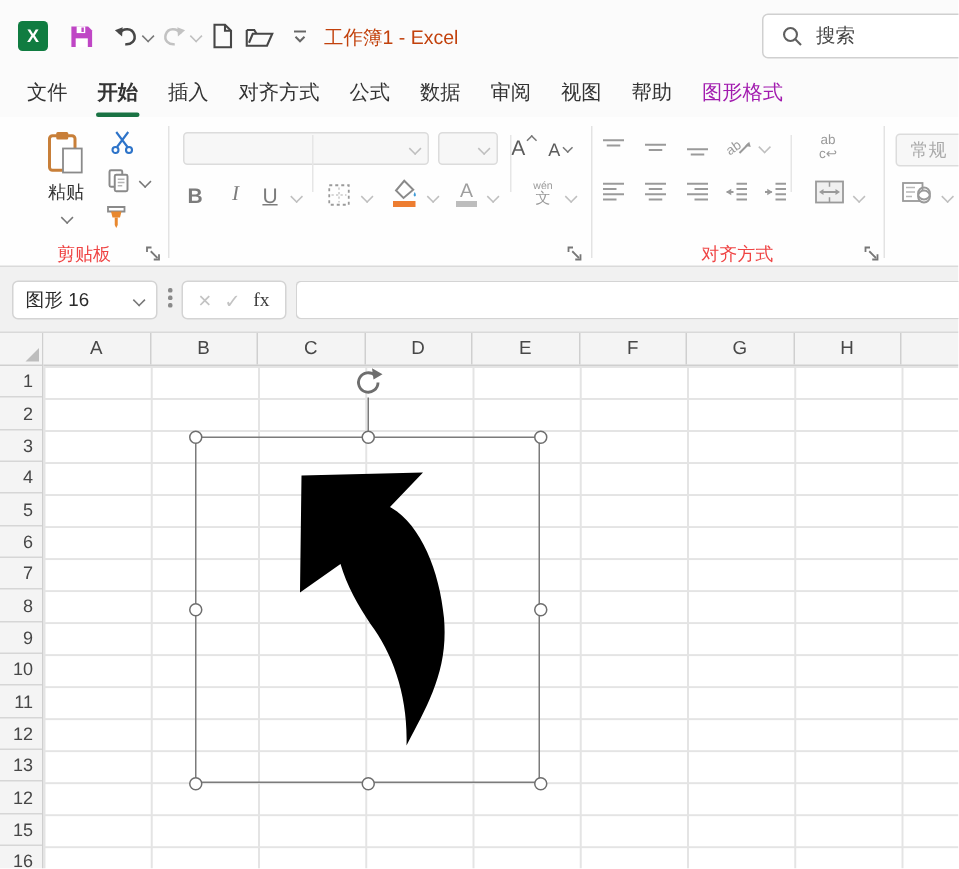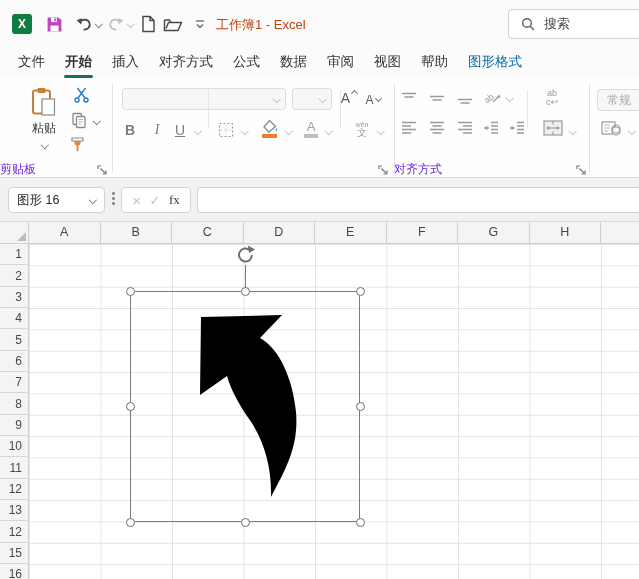--- a/index.html
+++ b/index.html
@@ -17,27 +17,27 @@
   .chev.pos{position:absolute}
   .win-title{position:absolute;left:216px;top:16px;font-size:13px;color:#c2410c;white-space:nowrap}
   .searchbox{position:absolute;left:508px;top:9px;width:145px;height:30px;background:#fff;border:1px solid #d0d0d0;border-radius:4px;display:flex;align-items:center;padding-left:12px;gap:9px}
   .searchbox span{font-size:13px;color:#474747}
 
   
   .tabrow{position:absolute;left:0;top:48px;width:639px;height:30px;background:#fbfbfb;display:flex;align-items:flex-start;padding-left:8px}
   .tab{padding:5px 10px;font-size:13.5px;color:#333;position:relative;cursor:default}
   .tab.active{font-weight:bold}
   .tab.active::after{content:"";position:absolute;left:9px;right:9px;bottom:-2px;height:3px;background:#1a7344;border-radius:2px}
-  .tab.contextual{color:#0369a1}
+  .tab.contextual{color:#a21caf}
 
   
   .ribbon{position:absolute;left:0;top:78px;width:639px;height:100px;background:#fefefe;border-bottom:1px solid #dadada}
   .vsep{position:absolute;top:6px;height:88px;width:1px;background:#e3e3e3}
   .vsep.short{top:12px;height:38px;background:#e6e6e6}
-  .grp-label{position:absolute;top:83px;font-size:12px;color:#6d28d9;text-align:left}
+  .grp-label{position:absolute;top:83px;font-size:12px;color:#ef4444;text-align:center}
   .launcher{position:absolute;width:12px;height:12px}
   .rbtn{position:absolute;display:flex;align-items:center;justify-content:center;background:none;border:none;cursor:default}
   .combo{position:absolute;height:22px;border:1px solid #dcdcdc;border-radius:3px;background:#f7f7f7;display:flex;align-items:center;justify-content:flex-end;padding:0 5px}
   .biu{font-size:14px;color:#7c7c7c}
   .biu.b{font-weight:bold}.biu.i{font-style:italic;font-family:"Liberation Serif",serif}.biu.u{text-decoration:underline}
   .growA{font-size:14px;color:#5c5c5c;position:relative;padding-right:7px}
   .growA::after{content:"";position:absolute;right:0;top:1px;width:4px;height:4px;border-right:1.2px solid #777;border-bottom:1.2px solid #777}
   .growA.up::after{transform:rotate(-135deg)}
   .growA.dn::after{transform:rotate(45deg);top:3px}
   .stacktxt{display:flex;flex-direction:column;align-items:center;line-height:1;color:#9a9a9a}

